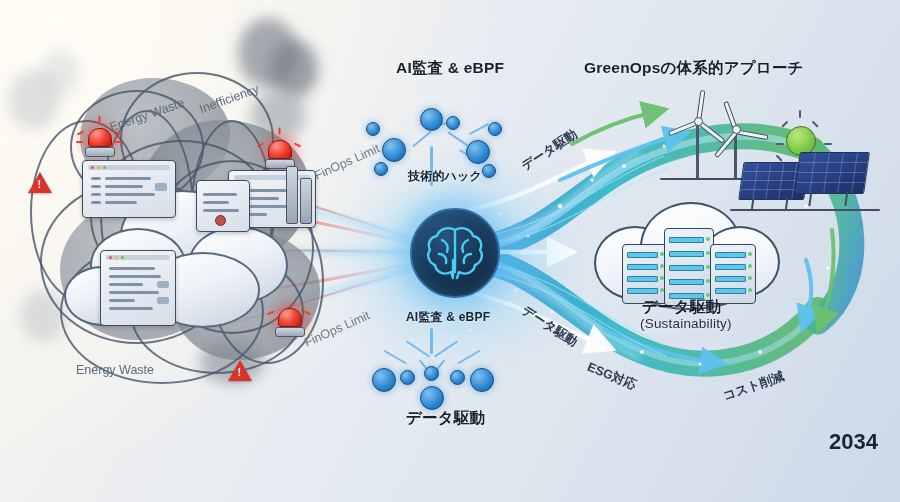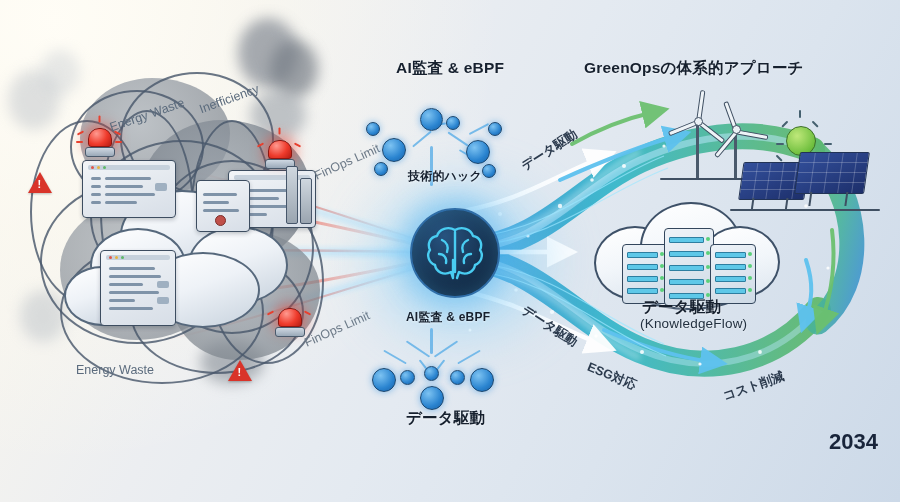--- a/index.html
+++ b/index.html
@@ -490,19 +490,19 @@
       <u style="top:19px;"></u>
         <b style="top:19px;"></b>
       <u style="top:31px;"></u>
         <b style="top:31px;"></b>
       <u style="top:43px;"></u>
         <b style="top:43px;"></b>
     </div>
   </div>
 
   <div class="lbl title" style="left:642px;top:297px;">データ駆動</div>
-  <div class="lbl" style="left:640px;top:316px;font-size:13.5px;font-weight:400;color:#22303f;">(KnowledgeFlow)</div>
+  <div class="lbl" style="left:640px;top:316px;font-size:13.5px;font-weight:400;color:#22303f;">(Sustainability)</div>
 
   <div class="brand" style="top:430px;">
     <div class="yr">2034</div>
   </div>
 
 </div>
 
 </body></html>

